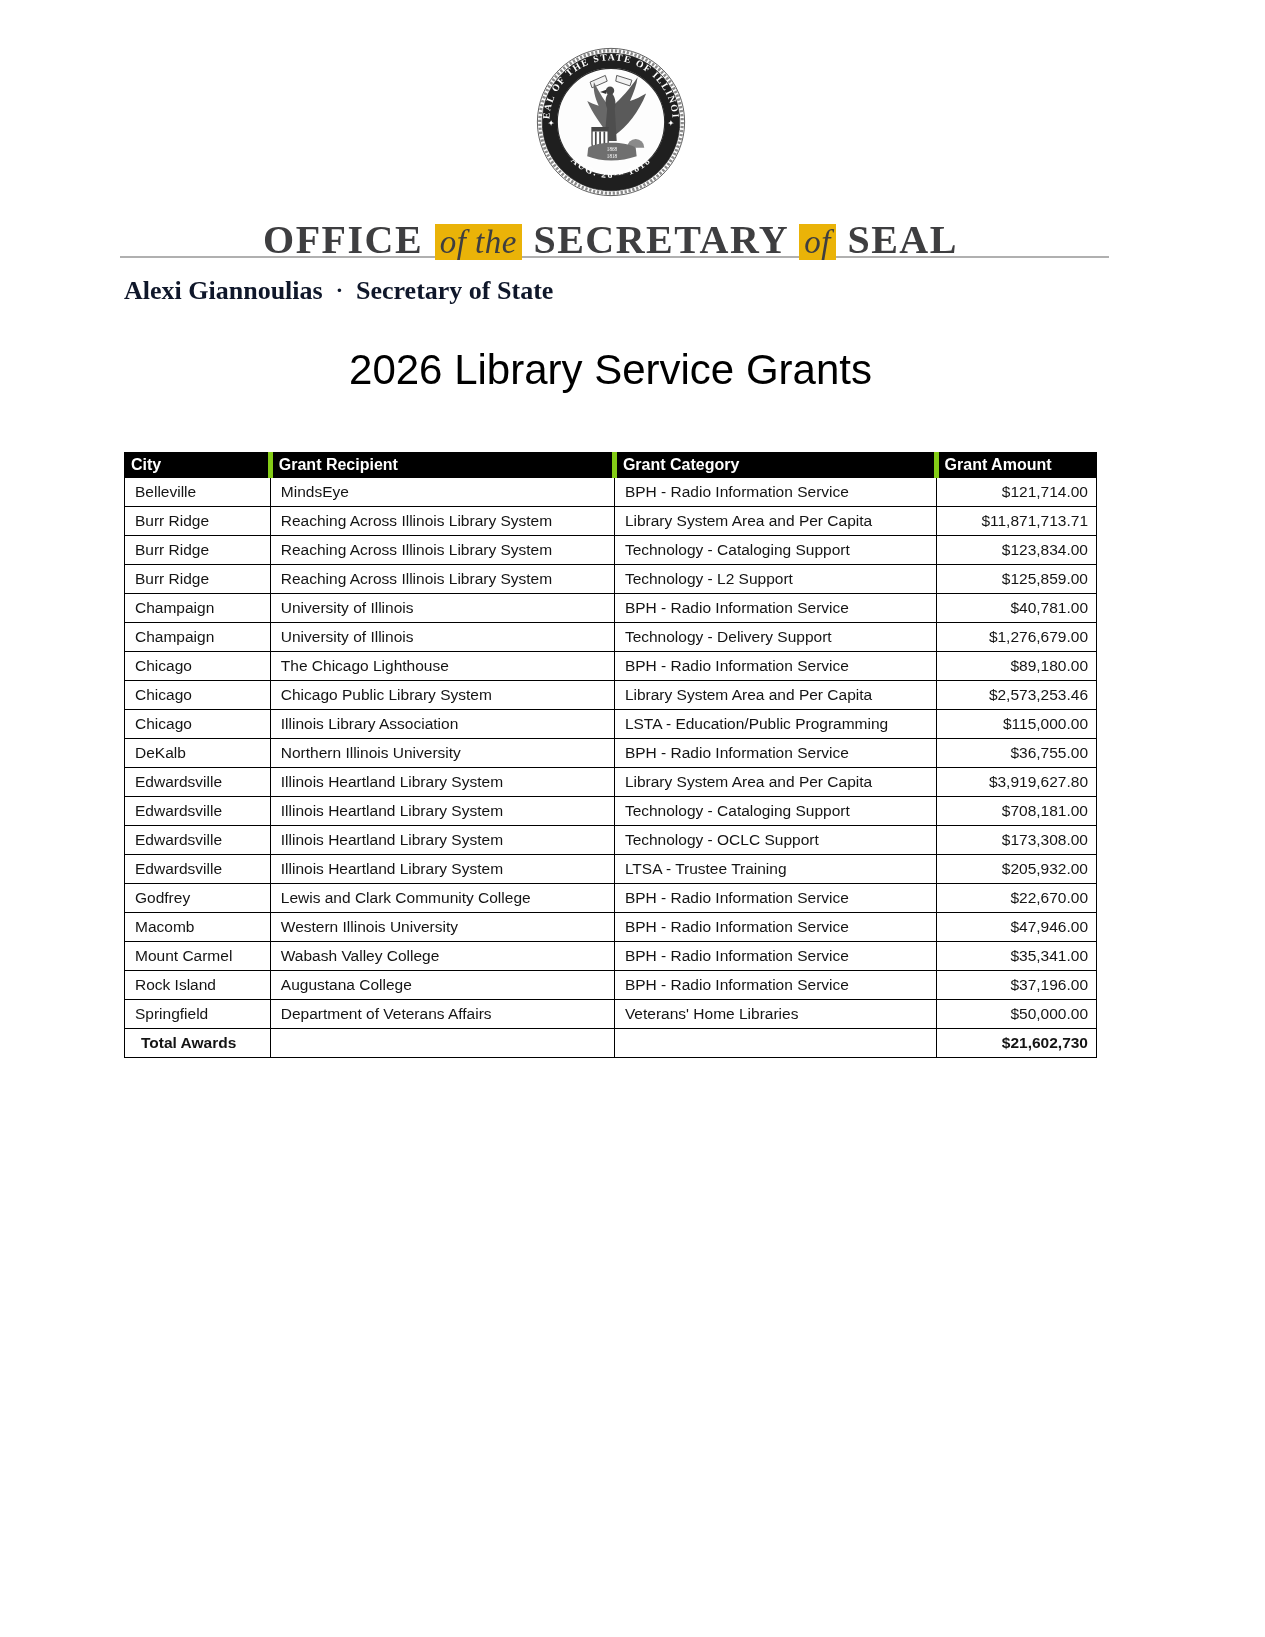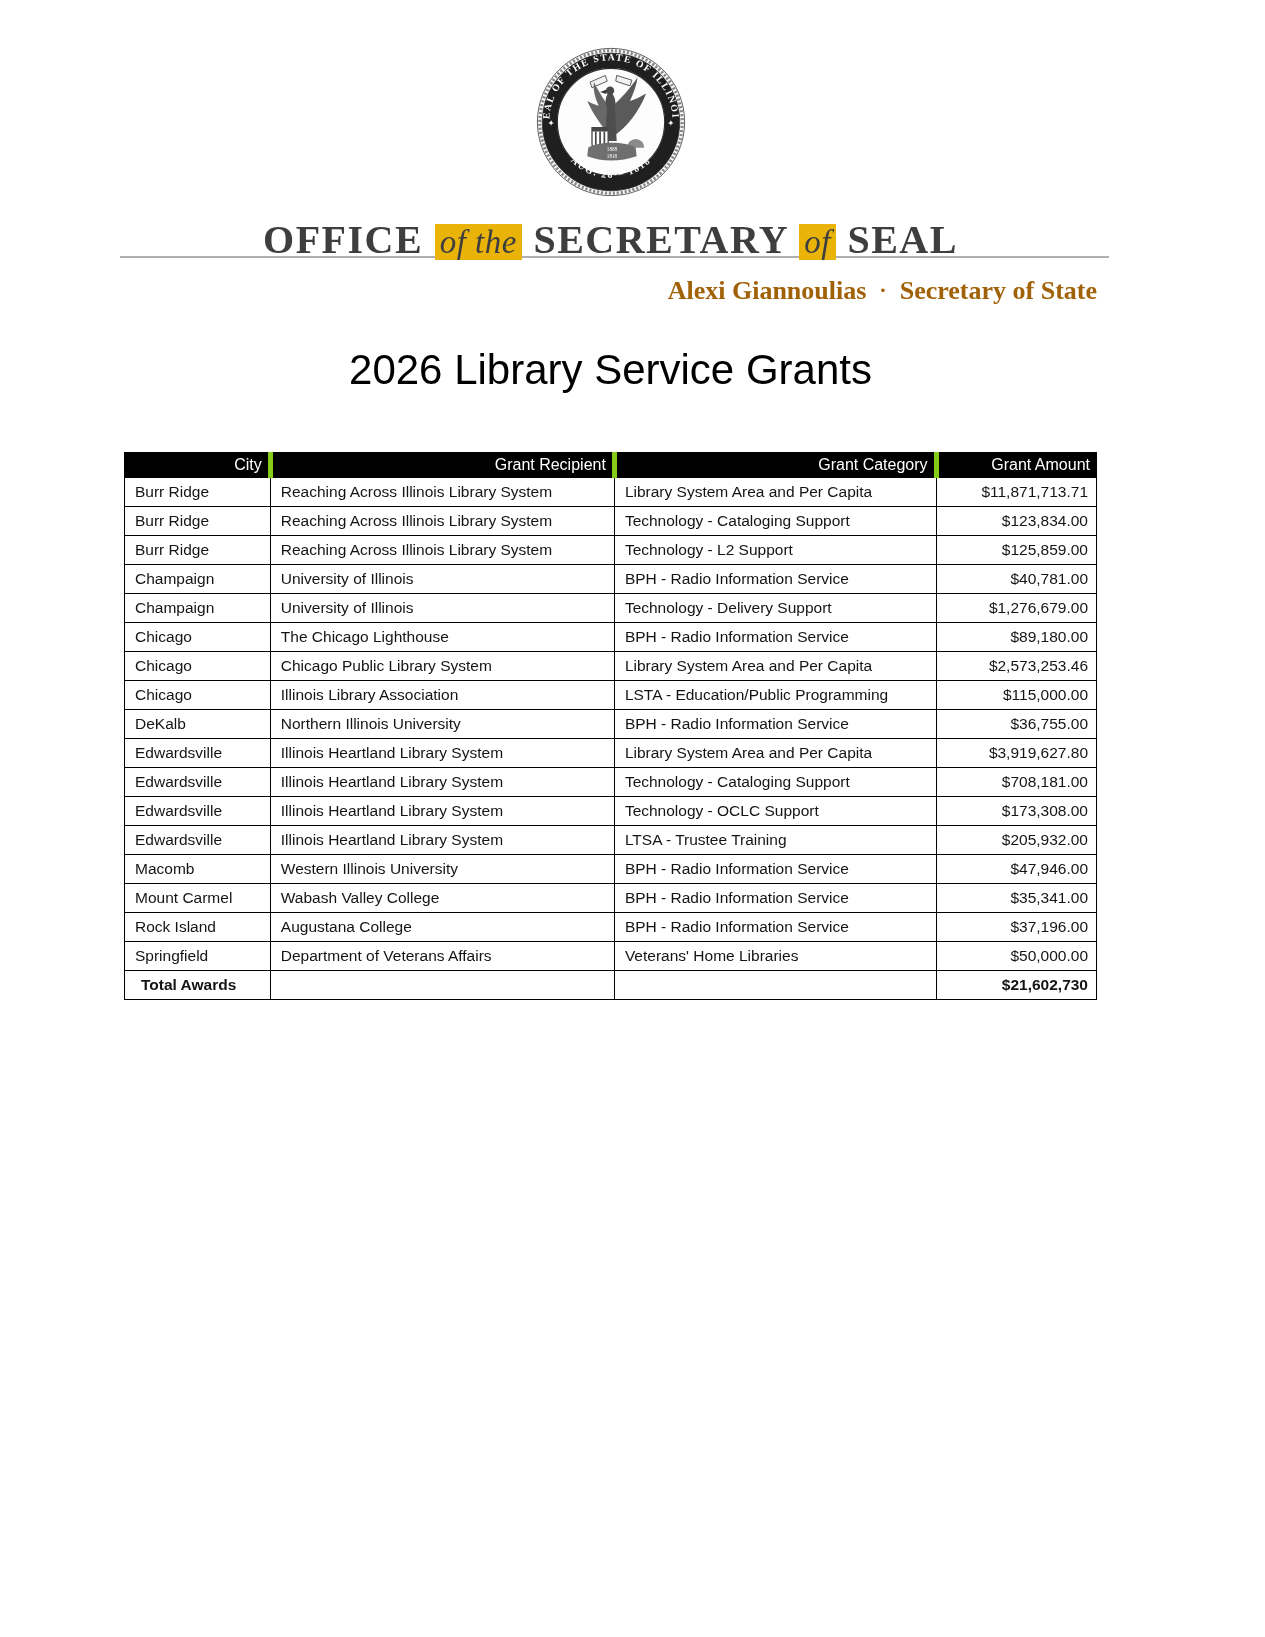--- a/index.html
+++ b/index.html
@@ -28,43 +28,43 @@
     font-weight: 700; font-size: 40px; line-height: 48px;
     letter-spacing: 1.5px; color: #3e3e40; white-space: nowrap;
   }
   .office-heading .caps { position: relative; z-index: 1; margin-top: 48px; }
   .office-heading .ofthe {
     position: relative; z-index: 1;
     font-style: italic; font-weight: 400; font-size: 33px;
     letter-spacing: 0.5px; background: #eab308; padding: 0 5px;
   }
   .subtitle {
-    text-align: right; margin-top: 10px;
+    text-align: left; margin-top: 10px;
     font-family: "Liberation Serif", serif;
-    font-weight: 700; font-size: 26px; color: #a16207;
+    font-weight: 700; font-size: 26px; color: #0f172a;
   }
   .subtitle .sep { display: inline-block; padding: 0 13px; font-size: 22px; vertical-align: 2px; }
 
   
   .doc-title {
     text-align: center; margin-top: 40px;
     font-family: "Liberation Sans", sans-serif;
     font-weight: 400; font-size: 42px; color: #000;
   }
 
   
   table.grants-table {
     margin-top: 58px; width: 100%;
     border-collapse: collapse;
     font-size: 15.5px; color: #141414;
   }
   .grants-table th {
     background: #000; color: #fff;
-    font-weight: 400; font-size: 16px;
-    padding: 3px 6px; text-align: right;
+    font-weight: 700; font-size: 16px;
+    padding: 3px 6px; text-align: left;
     border: 1.5px solid #000;
   }
   .grants-table th + th { border-left: 5px solid #84cc16; }
   .grants-table td {
     border: 1.5px solid #000;
     padding: 4px 10px; height: 29px;
     vertical-align: middle; text-align: left;
     background: #fff;
   }
   .grants-table td.amount { text-align: right; padding-right: 8px; }
@@ -149,20 +149,26 @@
     <thead>
       <tr>
         <th>City</th>
         <th>Grant Recipient</th>
         <th>Grant Category</th>
         <th>Grant Amount</th>
       </tr>
     </thead>
     <tbody>
         <tr>
+          <td>Belleville</td>
+          <td>MindsEye</td>
+          <td>BPH - Radio Information Service</td>
+          <td class="amount">$121,714.00</td>
+        </tr>
+        <tr>
           <td>Burr Ridge</td>
           <td>Reaching Across Illinois Library System</td>
           <td>Library System Area and Per Capita</td>
           <td class="amount">$11,871,713.71</td>
         </tr>
         <tr>
           <td>Burr Ridge</td>
           <td>Reaching Across Illinois Library System</td>
           <td>Technology - Cataloging Support</td>
           <td class="amount">$123,834.00</td>
@@ -225,20 +231,26 @@
           <td>Edwardsville</td>
           <td>Illinois Heartland Library System</td>
           <td>Technology - OCLC Support</td>
           <td class="amount">$173,308.00</td>
         </tr>
         <tr>
           <td>Edwardsville</td>
           <td>Illinois Heartland Library System</td>
           <td>LTSA - Trustee Training</td>
           <td class="amount">$205,932.00</td>
+        </tr>
+        <tr>
+          <td>Godfrey</td>
+          <td>Lewis and Clark Community College</td>
+          <td>BPH - Radio Information Service</td>
+          <td class="amount">$22,670.00</td>
         </tr>
         <tr>
           <td>Macomb</td>
           <td>Western Illinois University</td>
           <td>BPH - Radio Information Service</td>
           <td class="amount">$47,946.00</td>
         </tr>
         <tr>
           <td>Mount Carmel</td>
           <td>Wabash Valley College</td>

